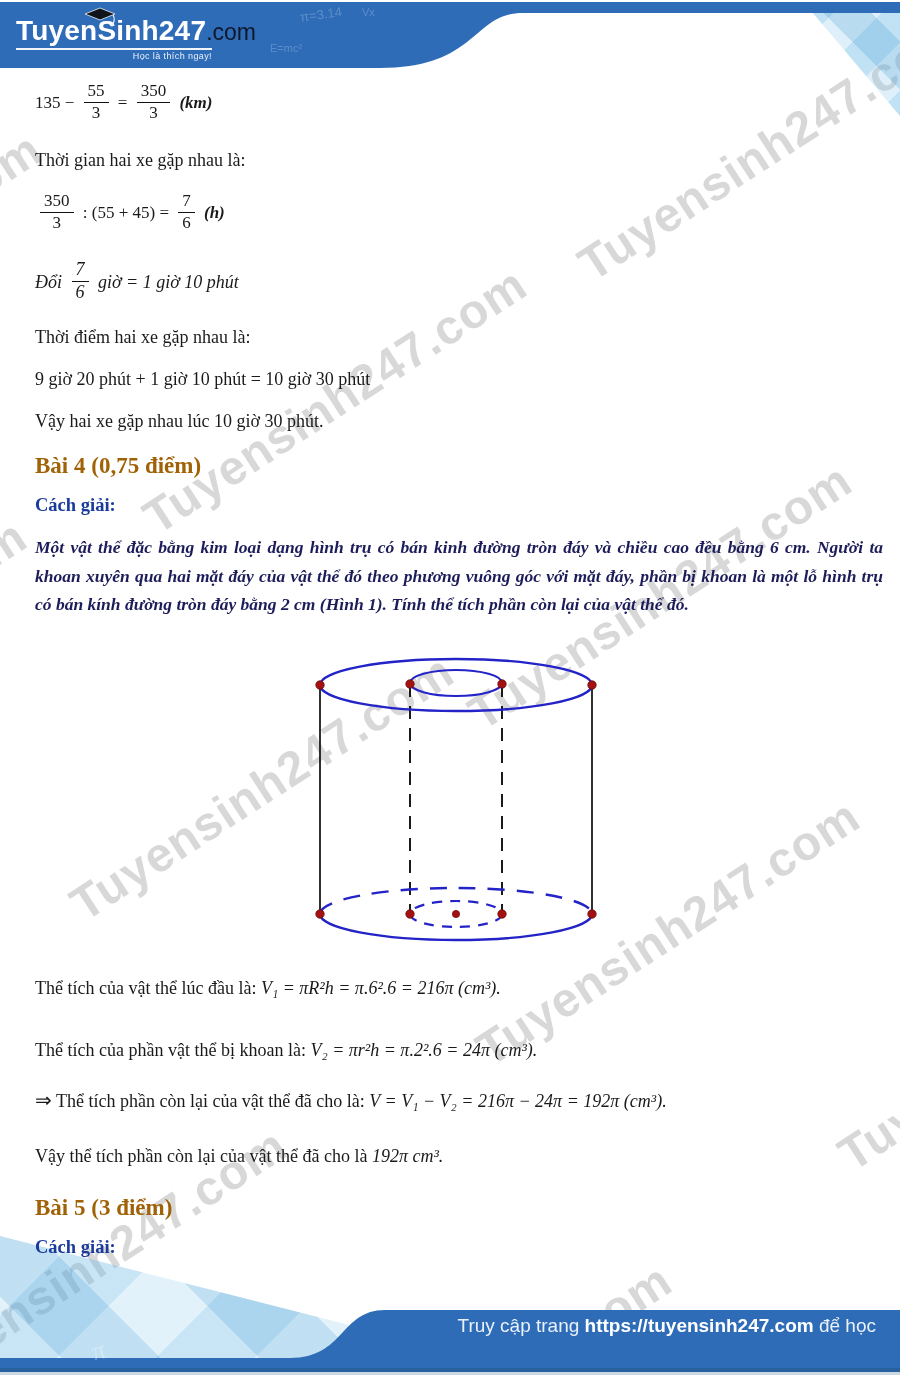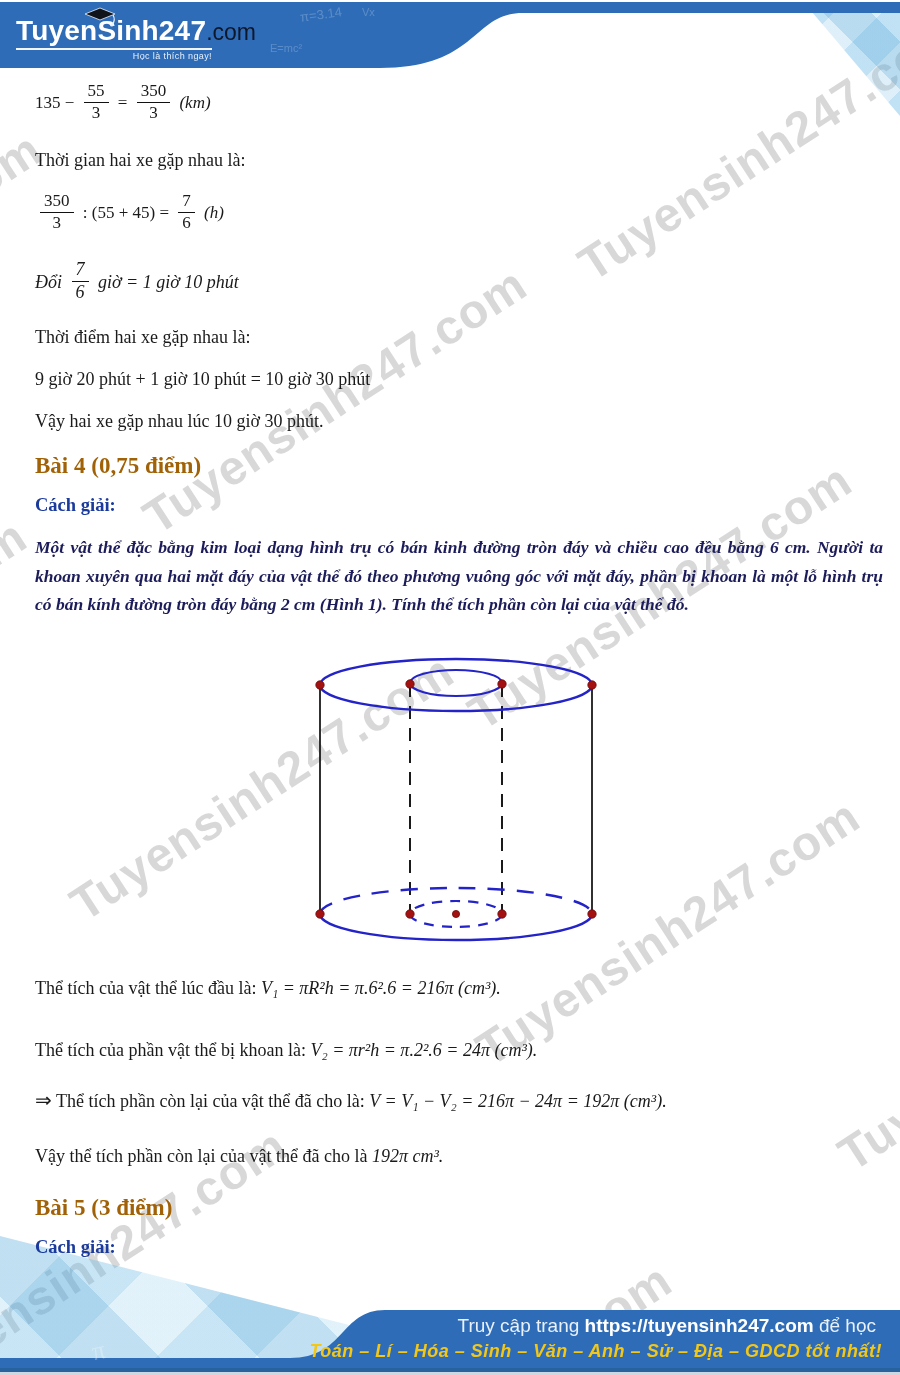--- a/index.html
+++ b/index.html
@@ -38,21 +38,21 @@
   .logo-cap{position:absolute;left:66px;top:-10px;}
   .logo-rule{margin-top:1px;border-top:2px solid #f2f6fb;width:196px;}
   .logo-tagline{width:196px;text-align:right;font-family:"Liberation Sans",sans-serif;
                 font-size:9px;color:#e8f0fa;margin-top:1px;letter-spacing:.4px;}
   .hdoodle{position:absolute;z-index:3;font-family:"Liberation Sans",sans-serif;
            color:rgba(255,255,255,.22);pointer-events:none;}
 
   
   .tline{position:absolute;left:35px;font-size:18px;z-index:2;white-space:nowrap;}
   .eq{position:absolute;left:35px;z-index:2;font-size:17px;white-space:nowrap;}
-  .eq .it{font-style:italic;}
+  .eq .it{font-style:italic;font-weight:bold;}
   .frac{display:inline-block;vertical-align:middle;text-align:center;
         margin:0 5px 5px 5px;line-height:1.05;}
   .frac .fn{display:block;padding:0 4px 2px;}
   .frac .fd{display:block;border-top:1.6px solid #111;padding:1px 4px 0;}
   .sec-red{position:absolute;left:35px;z-index:2;font-size:23px;font-weight:bold;color:#a16207;}
   .sec-blue{position:absolute;left:35px;z-index:2;font-size:18.5px;font-weight:bold;color:#1a3a9c;}
   .statement{position:absolute;left:35px;top:533px;width:848px;z-index:2;
              font-size:17.5px;line-height:1.63;font-weight:bold;font-style:italic;
              color:#1c1c5a;text-align:justify;}
   .volline{position:absolute;left:35px;z-index:2;font-size:18px;white-space:nowrap;}
@@ -196,15 +196,14 @@
   <svg class="footer-svg" width="900" height="69" viewBox="0 0 900 69">
     <path d="M0 52 H290 C345 52 340 4 385 4 H900 V62 H0 Z" fill="#2e6cb8"></path>
   </svg>
   <div class="footer-strip1"></div>
   <div class="footer-strip2"></div>
   <span class="fdoodle" style="left:92px;top:1336px;font-size:26px;transform:rotate(-12deg);">π</span>
 
   <div class="footer-line1">
     <span>Truy cập trang </span><span class="url">https://tuyensinh247.com</span><span> để học</span>
   </div>
-  <div class="footer-line2">Toán – Lí – Hóa – Sinh – Văn – Anh – Sử – Địa – GDCD tốt nhất!</div>
 
 </div>
 
 </body></html>

